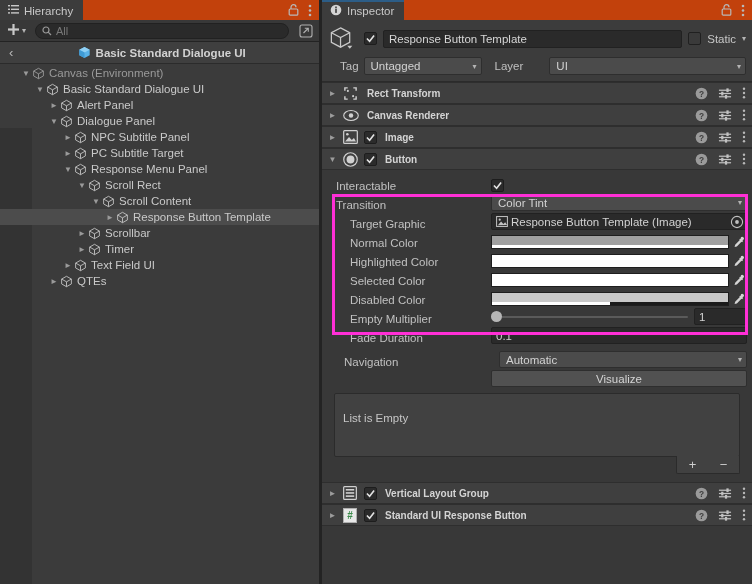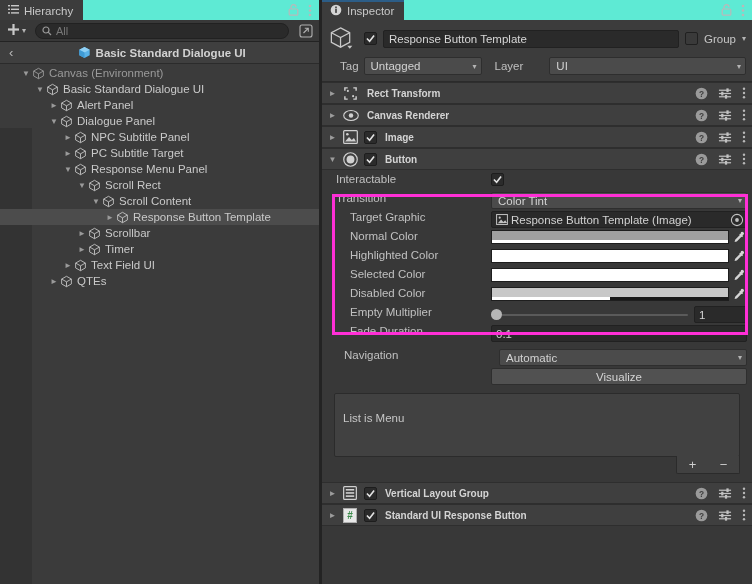--- a/index.html
+++ b/index.html
@@ -16,21 +16,21 @@
   .root { position: relative; width: 752px; height: 584px; display: flex; }
 
   
   .hierarchy {
     width: 319px; height: 584px;
     background: #383838;
     display: flex; flex-direction: column;
     position: relative;
   }
   .panel-tabbar {
-    height: 20px; background: #5eead4;
+    height: 20px; background: #c2410c;
     display: flex; align-items: stretch;
     position: relative;
   }
   .tab {
     display: flex; align-items: center; gap: 5px;
     padding: 0 10px 0 8px;
     background: #3c3c3c;
     color: #c8c8c8; font-size: 11.5px;
     border-top: 1px solid #3c3c3c;
     position: relative;
@@ -145,21 +145,21 @@
     border-top: 1px solid #2e2e2e; border-bottom: 1px solid #2e2e2e;
     display: flex; align-items: center; gap: 5px; padding: 0 6px 0 5px;
   }
   .comp-header .twisty2 { width: 11px; font-size: 8px; color: #9d9d9d; text-align:center;}
   .comp-header .cicon { width: 16px; flex: 0 0 16px; line-height:0; display:flex; align-items:center;}
   .comp-header .ctitle { font-weight: bold; color: #d4d4d4; font-size: 10px; margin-left: 3px;}
   .comp-header .hdr-right { margin-left: auto; display: flex; align-items: center; gap: 10px; }
 
   .comp-body { background: #383838; padding: 3px 0 4px 0; }
   .prop-row {
-    display: flex; align-items: flex-start; height: 19px;
+    display: flex; align-items: flex-end; height: 19px;
     padding: 0 5px 0 14px; gap: 0;
   }
   .prop-row .plab { width: 155px; flex: 0 0 155px; color: #c0c0c0; font-size: 11.5px; }
   .prop-row .plab.indent { padding-left: 14px; }
   .prop-ctl { flex: 1; display: flex; align-items: center; }
 
   .obj-field {
     flex: 1; height: 17px; background: #2a2a2a; border: 1px solid #212121;
     border-radius: 2px; display: flex; align-items: center;
     padding: 0 2px 0 4px; color: #d2d2d2; font-size: 11.5px; gap: 3px;
@@ -490,21 +490,21 @@
         </span>
         <span class="chk">
           <svg width="9" height="9" viewBox="0 0 10 10">
               <path d="M1 5 4 8 9 1.6" fill="none" stroke="#e2e2e2" stroke-width="1.8"></path>
             </svg>
         </span>
         <span class="name-field">
           <span>Response Button Template</span>
         </span>
         <span class="chk empty"></span>
-        <span class="static-lbl">Group</span>
+        <span class="static-lbl">Static</span>
         <span class="caret">▾</span>
       </div>
       <div class="insp-row2">
         <span class="fld-label">Tag</span>
         <span class="dropdown" style="width:118px;">
           <span class="dd-txt">Untagged</span>
           <span class="caret">▾</span>
         </span>
         <span class="fld-label" style="margin-left:8px;">Layer</span>
         <span class="dropdown" style="flex:1;margin-left:21px;">
@@ -821,21 +821,21 @@
           <span class="plab"></span>
           <span class="prop-ctl">
             <span class="btn-wide">
               <span>Visualize</span>
             </span>
           </span>
         </div>
 
         <div class="evt-wrap">
           <div class="evt-box">
-            <div class="evt-body">List is Menu</div>
+            <div class="evt-body">List is Empty</div>
           </div>
           <div class="evt-btns">
             <div class="evt-btn-grp">
               <span class="evt-btn">+</span>
               <span class="evt-btn">−</span>
             </div>
           </div>
         </div>
       </div>
 

